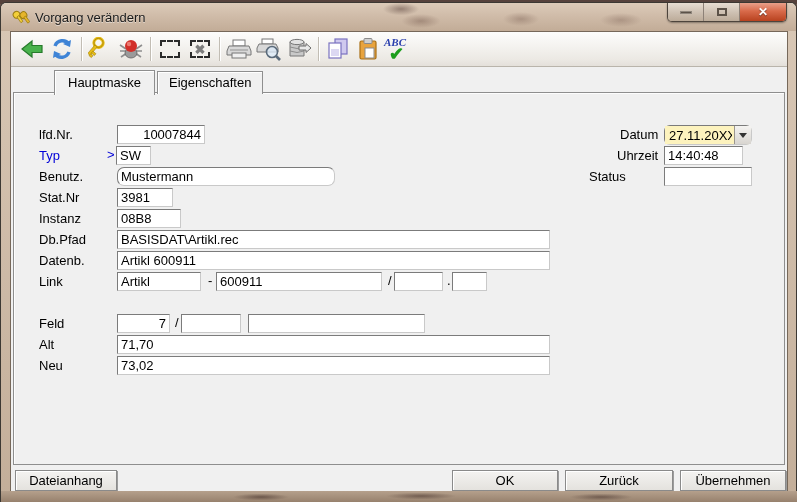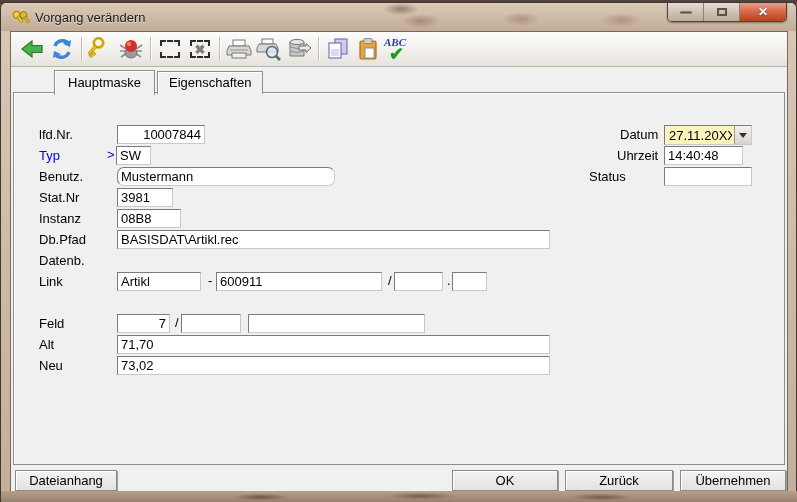--- a/index.html
+++ b/index.html
@@ -249,20 +249,21 @@
         <span class="lbl" style="left:25px; top:244px;">Alt</span>
         <span class="lbl" style="left:25px; top:265px;">Neu</span>
 
         <input class="fld right" style="left: 103px; top: 32px; width: 88px;" value="10007844">
         <span class="lbl blue" style="left:93px; top:54px;">&gt;</span>
         <input class="fld" style="left: 102px; top: 53px; width: 35px;" value="SW">
         <input class="fld" style="left: 103px; top: 74px; width: 218px; border-radius: 7px;" value="Mustermann">
         <input class="fld" style="left: 103px; top: 95px; width: 56px;" value="3981">
         <input class="fld" style="left: 103px; top: 116px; width: 64px;" value="08B8">
         <input class="fld" style="left: 103px; top: 137px; width: 433px;" value="BASISDAT\Artikl.rec">
+        <input class="fld" style="left: 103px; top: 158px; width: 433px;" value="Artikl 600911">
 
         <input class="fld" style="left: 103px; top: 179px; width: 84px;" value="Artikl">
         <span class="sep-char" style="left:194px; top:180px;">-</span>
         <input class="fld" style="left: 202px; top: 179px; width: 166px;" value="600911">
         <span class="sep-char" style="left:374px; top:180px;">/</span>
         <input class="fld" style="left: 380px; top: 179px; width: 49px;" value="">
         <span class="sep-char" style="left:433px; top:180px;">.</span>
         <input class="fld" style="left: 438px; top: 179px; width: 35px;" value="">
 
         <input class="fld right" style="left: 103px; top: 221px; width: 53px;" value="7">
@@ -270,21 +271,21 @@
         <input class="fld" style="left: 167px; top: 221px; width: 60px;" value="">
         <input class="fld" style="left: 234px; top: 221px; width: 177px;" value="">
 
         <input class="fld" style="left: 103px; top: 242px; width: 433px;" value="71,70">
         <input class="fld" style="left: 103px; top: 263px; width: 433px;" value="73,02">
 
         <span class="lbl" style="left:570px; top:34px;margin-left:36px;">Datum</span>
         <span class="lbl" style="left:603px; top:55px;">Uhrzeit</span>
         <span class="lbl" style="left:575px; top:76px;">Status</span>
 
-        <div class="combo" style="left:650px; top:32px; width:88px;">
+        <div class="combo" style="left:650px; top:32px; width:88px;border-radius:6px;">
           <input value="27.11.20XX" style="">
           <div class="dd-btn">
             <span class="dd-arrow"></span>
           </div>
         </div>
         <input class="fld" style="left: 650px; top: 53px; width: 79px;" value="14:40:48">
         <input class="fld" style="left: 650px; top: 74px; width: 88px;" value="">
       </div>
 
       <div class="btn" style="left:4px; top:438px; width:102px;">Dateianhang</div>

